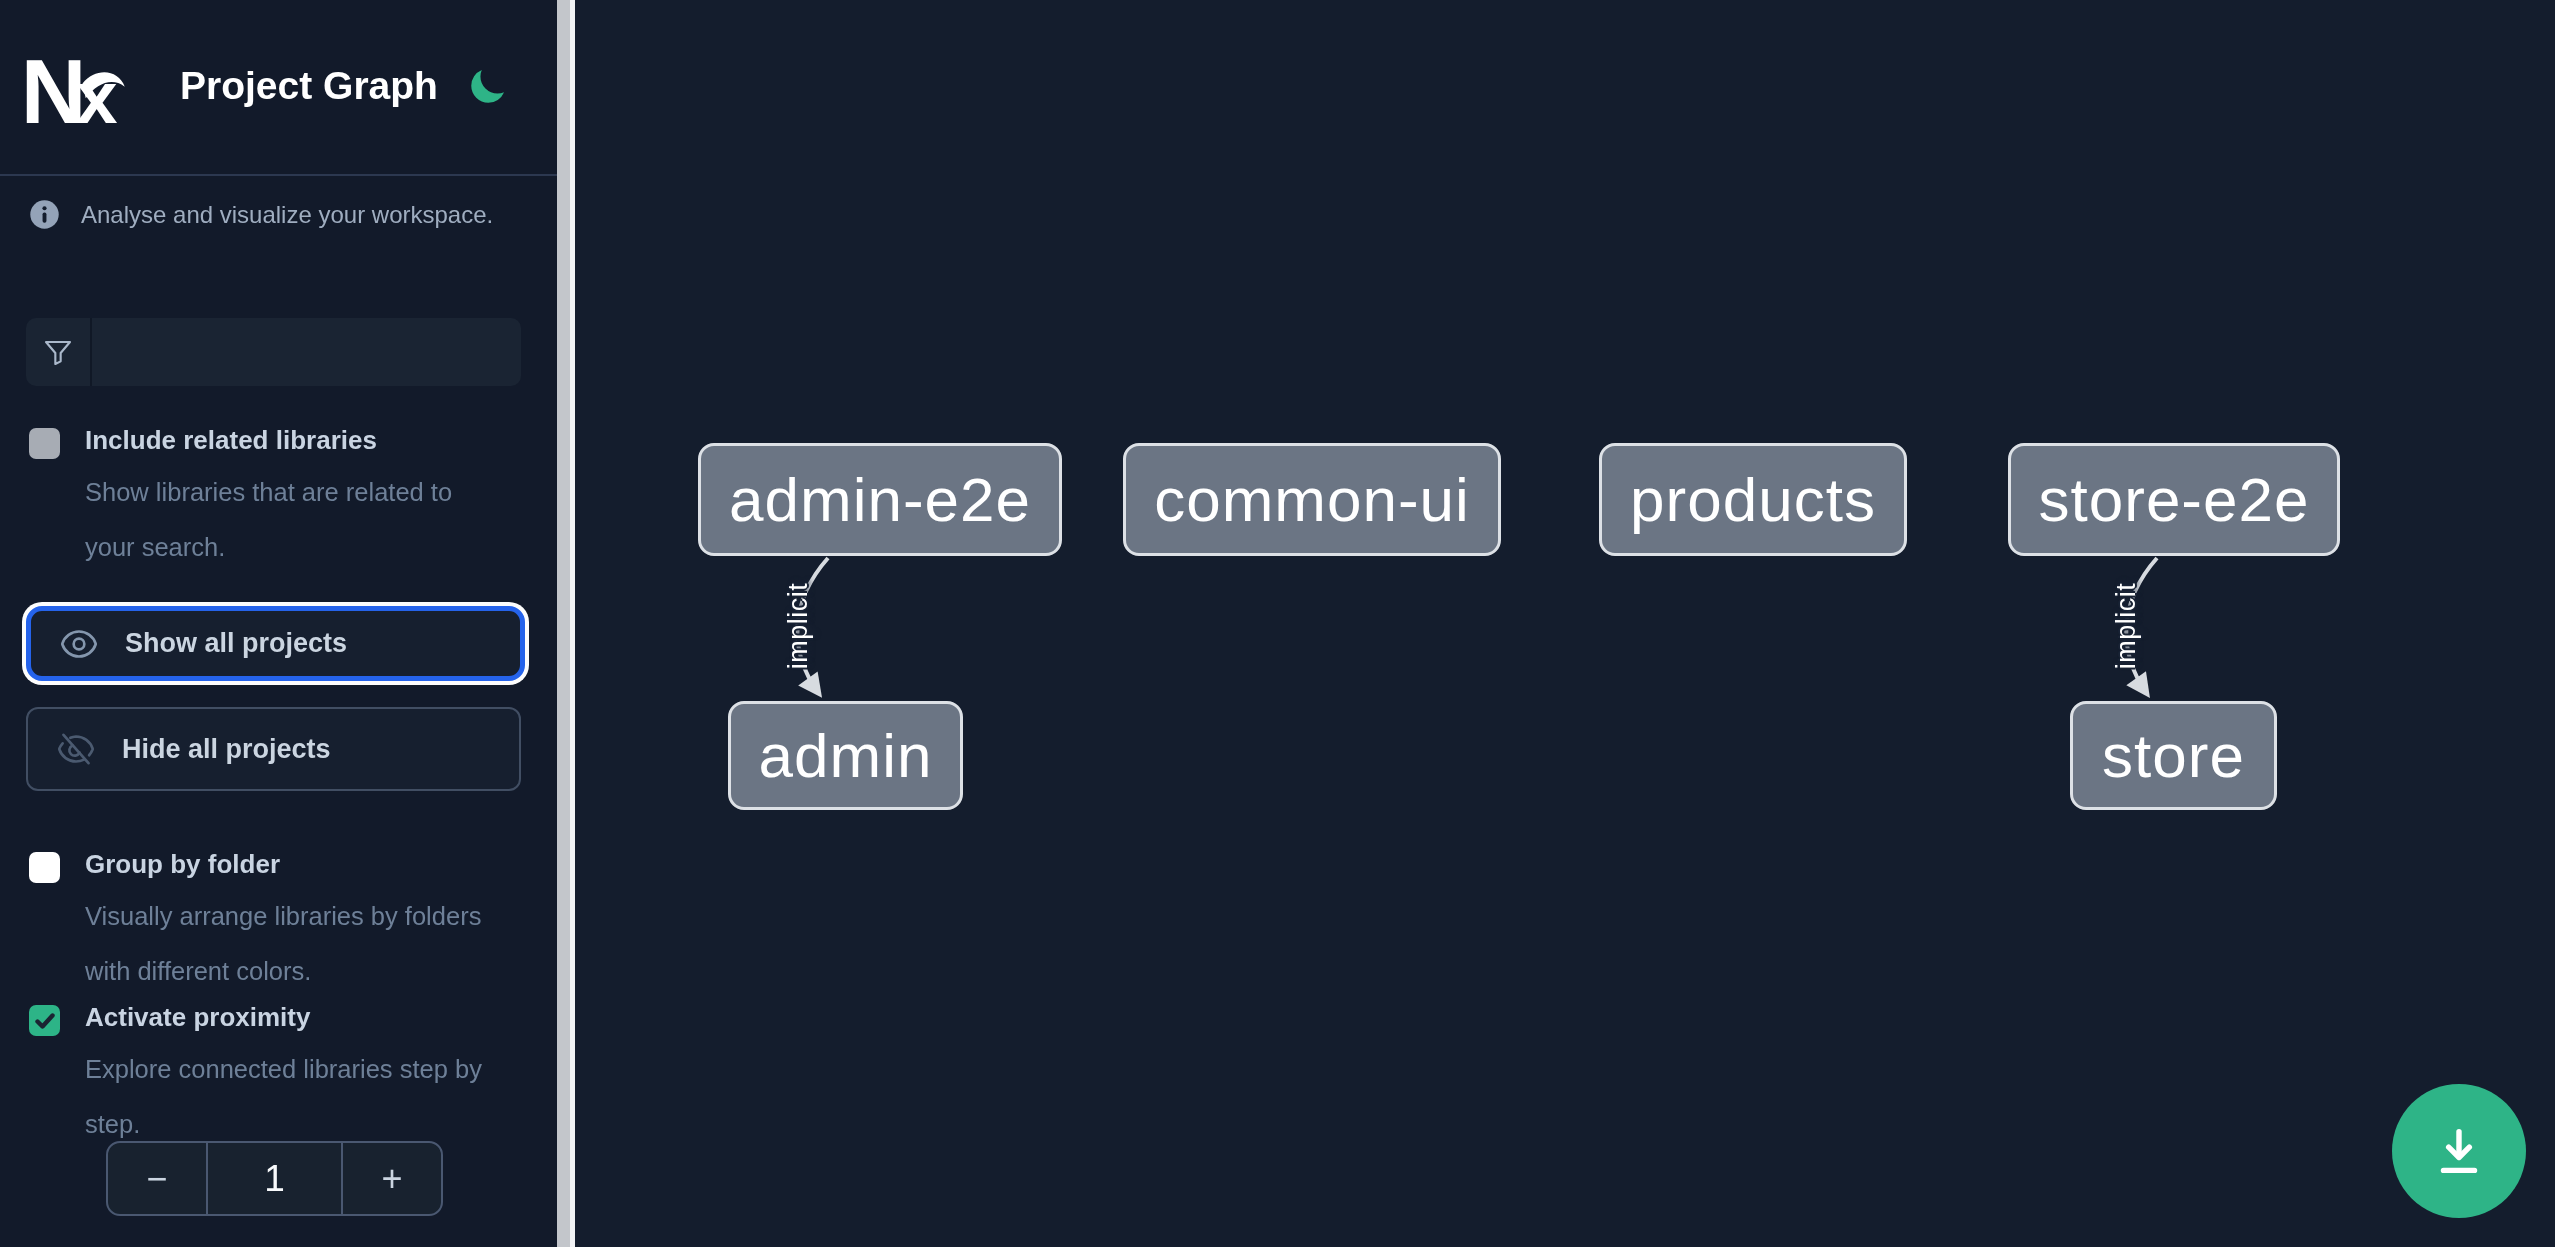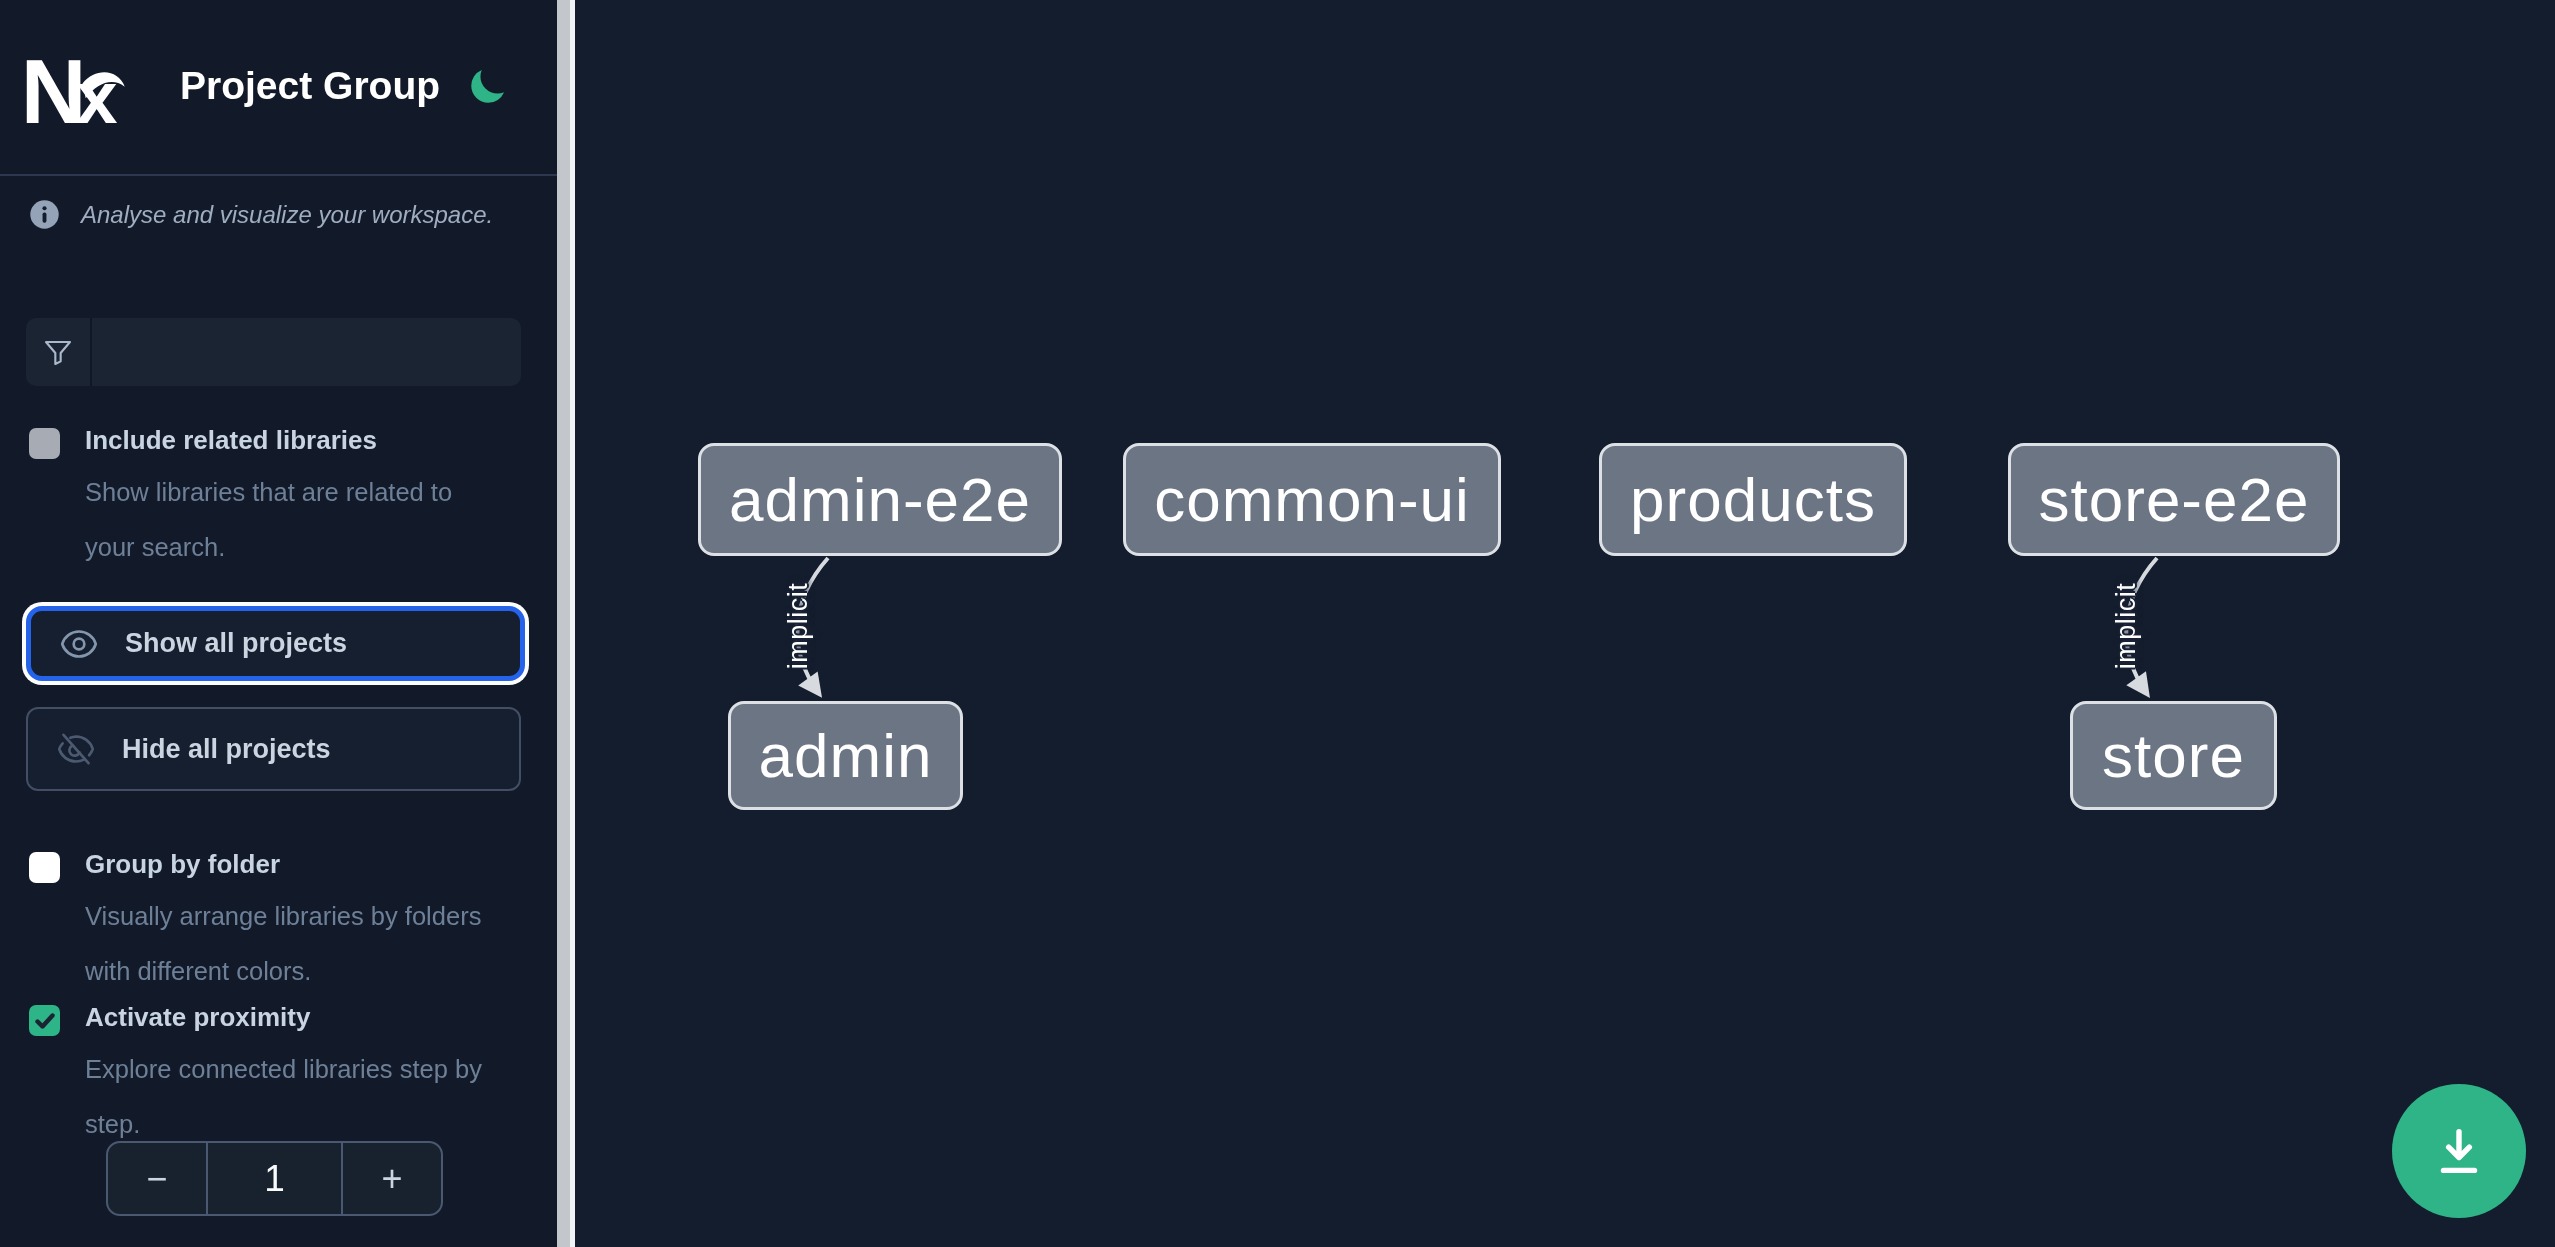--- a/index.html
+++ b/index.html
@@ -21,21 +21,21 @@
              border-bottom: 2px solid #2c3850; }
   .nx-logo { position: absolute; left: 24px; top: 46px; width: 104px; height: 88px; }
   .page-title { position: absolute; left: 180px; top: 64px; margin: 0;
              font-size: 39px; font-weight: 700; color: #ffffff; white-space: nowrap; }
   .theme-btn { position: absolute; left: 452px; top: 52px; width: 70px; height: 70px;
              background: none; border: none; cursor: pointer; padding: 0;
              display: flex; align-items: center; justify-content: center; }
 
   .info-row { position: absolute; left: 29px; top: 199px; display: flex;
              align-items: center; gap: 21px; }
-  .tagline { margin: 0; font-size: 24px; color: #9fadc0; white-space: nowrap; font-style: italic; }
+  .tagline { margin: 0; font-size: 24px; color: #9fadc0; white-space: nowrap; }
 
   .search-box { position: absolute; left: 26px; top: 318px; width: 495px; height: 68px;
              background: #1a2433; border-radius: 10px; display: flex; align-items: stretch; }
   .funnel-cell { width: 66px; display: flex; align-items: center; justify-content: center;
              border-right: 2px solid #101826; }
   .search-input { flex: 1; background: transparent; border: none; outline: none;
              color: #e2e8f0; font-size: 29px; padding: 0 22px;
              font-family: "Liberation Sans", sans-serif; min-width: 0; }
   .search-input::placeholder { color: #8496ad; }
 
@@ -118,21 +118,21 @@
   </div>
 
 <aside class="sidebar">
 
   <div class="sidebar-header">
     <svg class="nx-logo" viewBox="0 0 64 52">
       <text x="-2" y="46" font-family="Liberation Sans, sans-serif" font-size="56" font-weight="800" fill="#ffffff">N</text>
       <text x="32" y="46" font-family="Liberation Sans, sans-serif" font-size="46" font-weight="800" fill="#ffffff">x</text>
       <path d="M36 22 C 44 12, 58 13, 62 24 C 54 18, 45 22, 38 31 Z" fill="#ffffff"></path>
     </svg>
-    <h1 class="page-title">Project Group</h1>
+    <h1 class="page-title">Project Graph</h1>
     <button class="theme-btn">
       <svg class="icon-svg" width="42" height="42" viewBox="0 0 24 24" fill="#2eb487">
         <path d="M21.752 15.002A9.718 9.718 0 0118 15.75 9.75 9.75 0 018.25 6c0-1.33.266-2.597.748-3.752A9.753 9.753 0 003 11.25 9.75 9.75 0 0012.75 21a9.753 9.753 0 009.002-5.998z"></path>
       </svg>
     </button>
   </div>
 
   <div class="info-row">
     <svg class="icon-svg" width="31" height="31" viewBox="0 0 24 24">
       <circle cx="12" cy="12" r="11" fill="#94a3b8"></circle>

